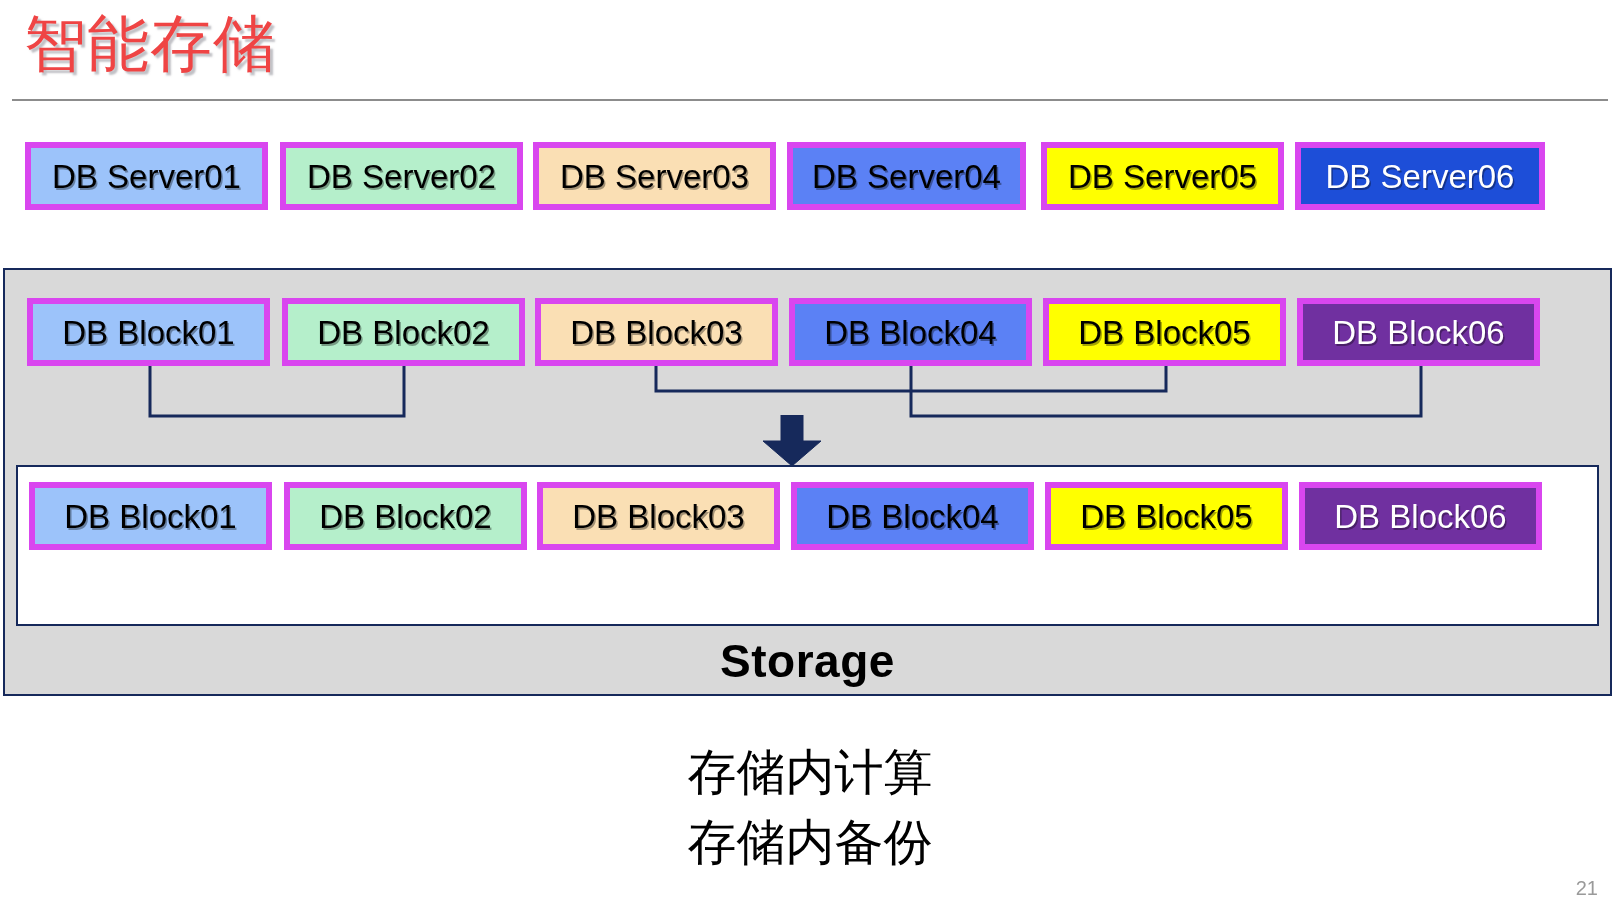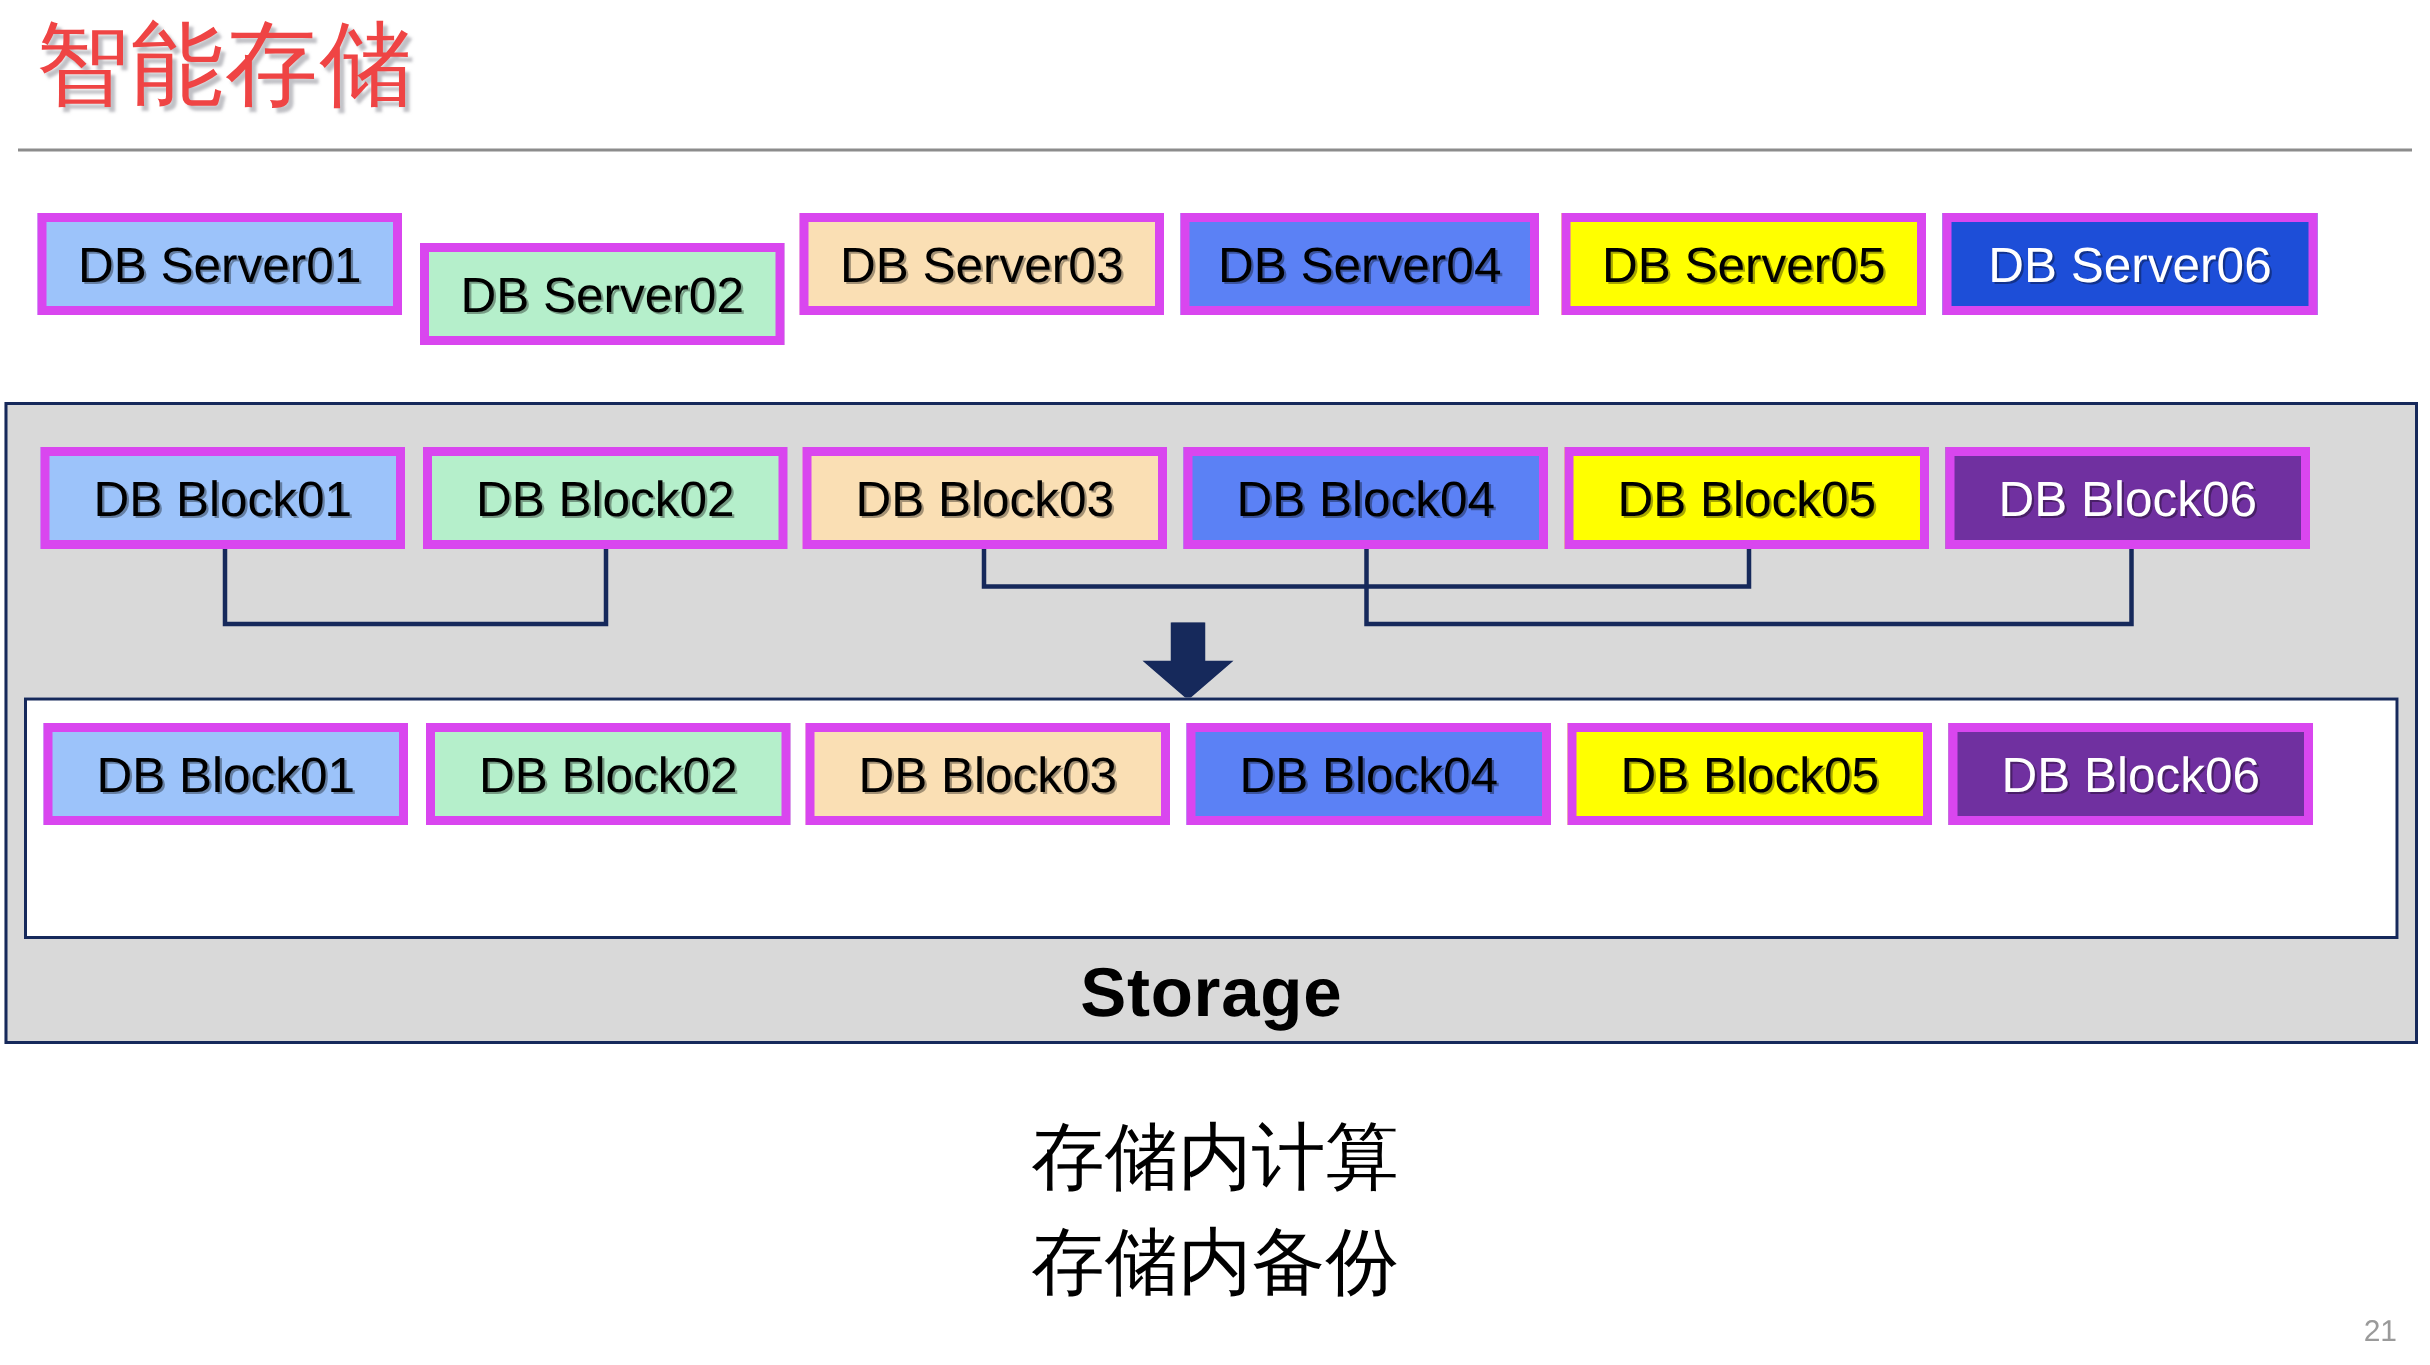--- a/index.html
+++ b/index.html
@@ -136,21 +136,21 @@
   }
 </style>
 </head>
 <body>
 
 <div id="slide-title">智能存储</div>
 <div id="title-rule"></div>
 
 <div id="server-row">
     <div class="cbox dark-text-shadow" style="left: 25px; top: 142px; width: 243px; height: 68px; background: rgb(156, 195, 250); color: rgb(0, 0, 0);">DB Server01</div>
-    <div class="cbox dark-text-shadow" style="left: 280px; top: 142px; width: 243px; height: 68px; background: rgb(181, 239, 203); color: rgb(0, 0, 0); margin-top: 20px;">DB Server02</div>
+    <div class="cbox dark-text-shadow" style="left: 280px; top: 142px; width: 243px; height: 68px; background: rgb(181, 239, 203); color: rgb(0, 0, 0);">DB Server02</div>
     <div class="cbox dark-text-shadow" style="left: 533px; top: 142px; width: 243px; height: 68px; background: rgb(250, 223, 180); color: rgb(0, 0, 0);">DB Server03</div>
     <div class="cbox dark-text-shadow" style="left: 787px; top: 142px; width: 239px; height: 68px; background: rgb(91, 129, 245); color: rgb(0, 0, 0);">DB Server04</div>
     <div class="cbox dark-text-shadow" style="left: 1041px; top: 142px; width: 243px; height: 68px; background: rgb(255, 255, 0); color: rgb(0, 0, 0);">DB Server05</div>
     <div class="cbox dark-text-shadow light" style="left: 1295px; top: 142px; width: 250px; height: 68px; background: #1d4ed8; color: rgb(255, 255, 255);">DB Server06</div>
   </div>
 
 <div id="storage-container">
 
   <svg id="connectors" viewBox="0 0 1609 428" preserveAspectRatio="none">
     <g fill="none" stroke="#16295B" stroke-width="3">

